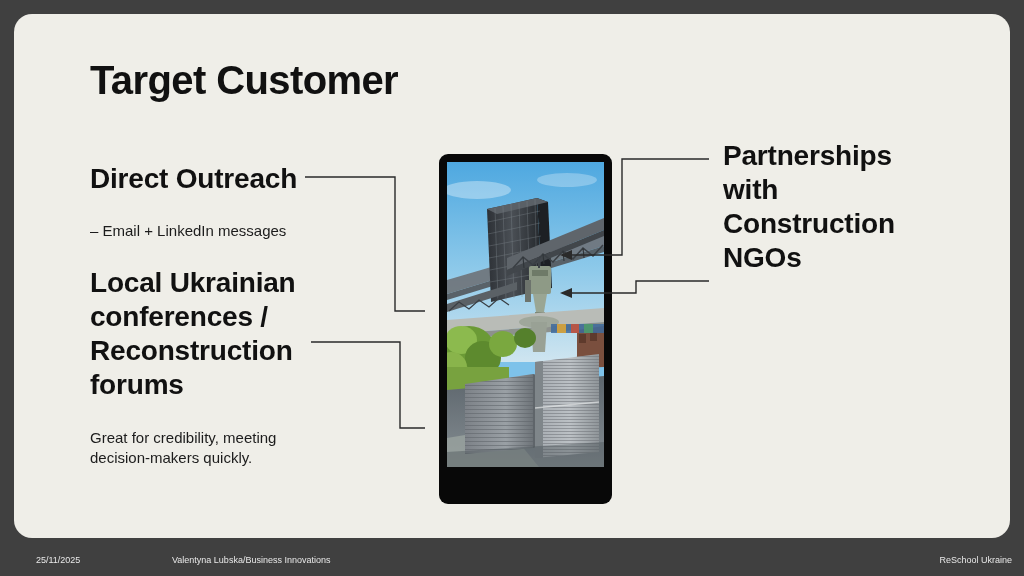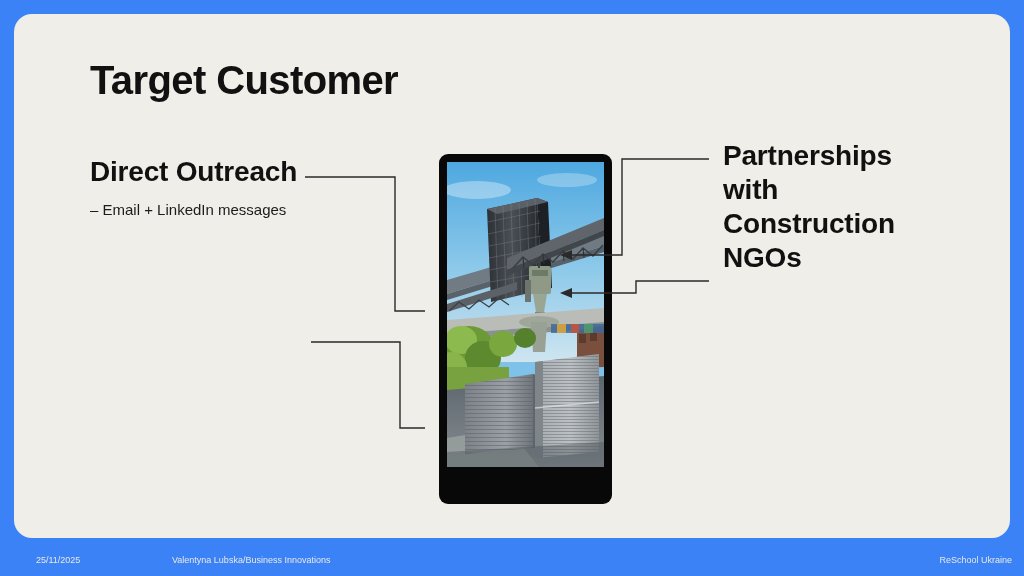--- a/index.html
+++ b/index.html
@@ -10,21 +10,21 @@
     height: 576px;
     overflow: hidden;
     background: #000000;
     font-family: "Liberation Sans", sans-serif;
   }
 
   #slide {
     position: relative;
     width: 1024px;
     height: 576px;
-    background: #3b82f6;
+    background: #404040;
   }
 
   
   #card {
     position: absolute;
     left: 14px;
     top: 14px;
     width: 996px;
     height: 524px;
     background: #efeee8;
@@ -53,30 +53,30 @@
     font-weight: bold;
     color: #111111;
     line-height: 1.22;
     letter-spacing: -0.2px;
   }
   .blk-body {
     font-size: 15px;
     font-weight: normal;
     color: #1c1c1c;
     line-height: 1.38;
-    margin-top: 11px;
+    margin-top: 25px;
   }
   .list-item {
     font-size: 15px;
     color: #1c1c1c;
     line-height: 1.38;
   }
 
   
-  #blk-direct-outreach { top: 141px; }
+  #blk-direct-outreach { top: 148px; }
   #blk-local-conf      { top: 252px; }
 
   
   #blk-partnerships    { top: 125px; }
   #blk-customers       { top: 246px; }
 
   .cust-list { margin-top: 14px; }
   .cust-list .list-item { margin-bottom: 21px; }
   .cust-list .list-item:last-child { margin-bottom: 0; }
 
@@ -130,20 +130,24 @@
 
   <div id="card">
 
     <div id="page-title">Target Customer</div>
 
     <div class="col-left" id="blk-direct-outreach">
       <div class="blk-heading">Direct Outreach</div>
       <div class="blk-body">– Email + LinkedIn messages</div>
     </div>
 
+    <div class="col-left" id="blk-local-conf">
+      <div class="blk-heading">Local Ukrainian conferences / Reconstruction forums</div>
+      <div class="blk-body">Great for credibility, meeting decision-makers quickly.</div>
+    </div>
 
     <div class="col-right" id="blk-partnerships">
       <div class="blk-heading">Partnerships with Construction NGOs</div>
     </div>
 
 
     <div id="phone">
       <div id="phone-screen">
         <svg width="157" height="305" viewBox="0 0 157 305">
           <defs>

